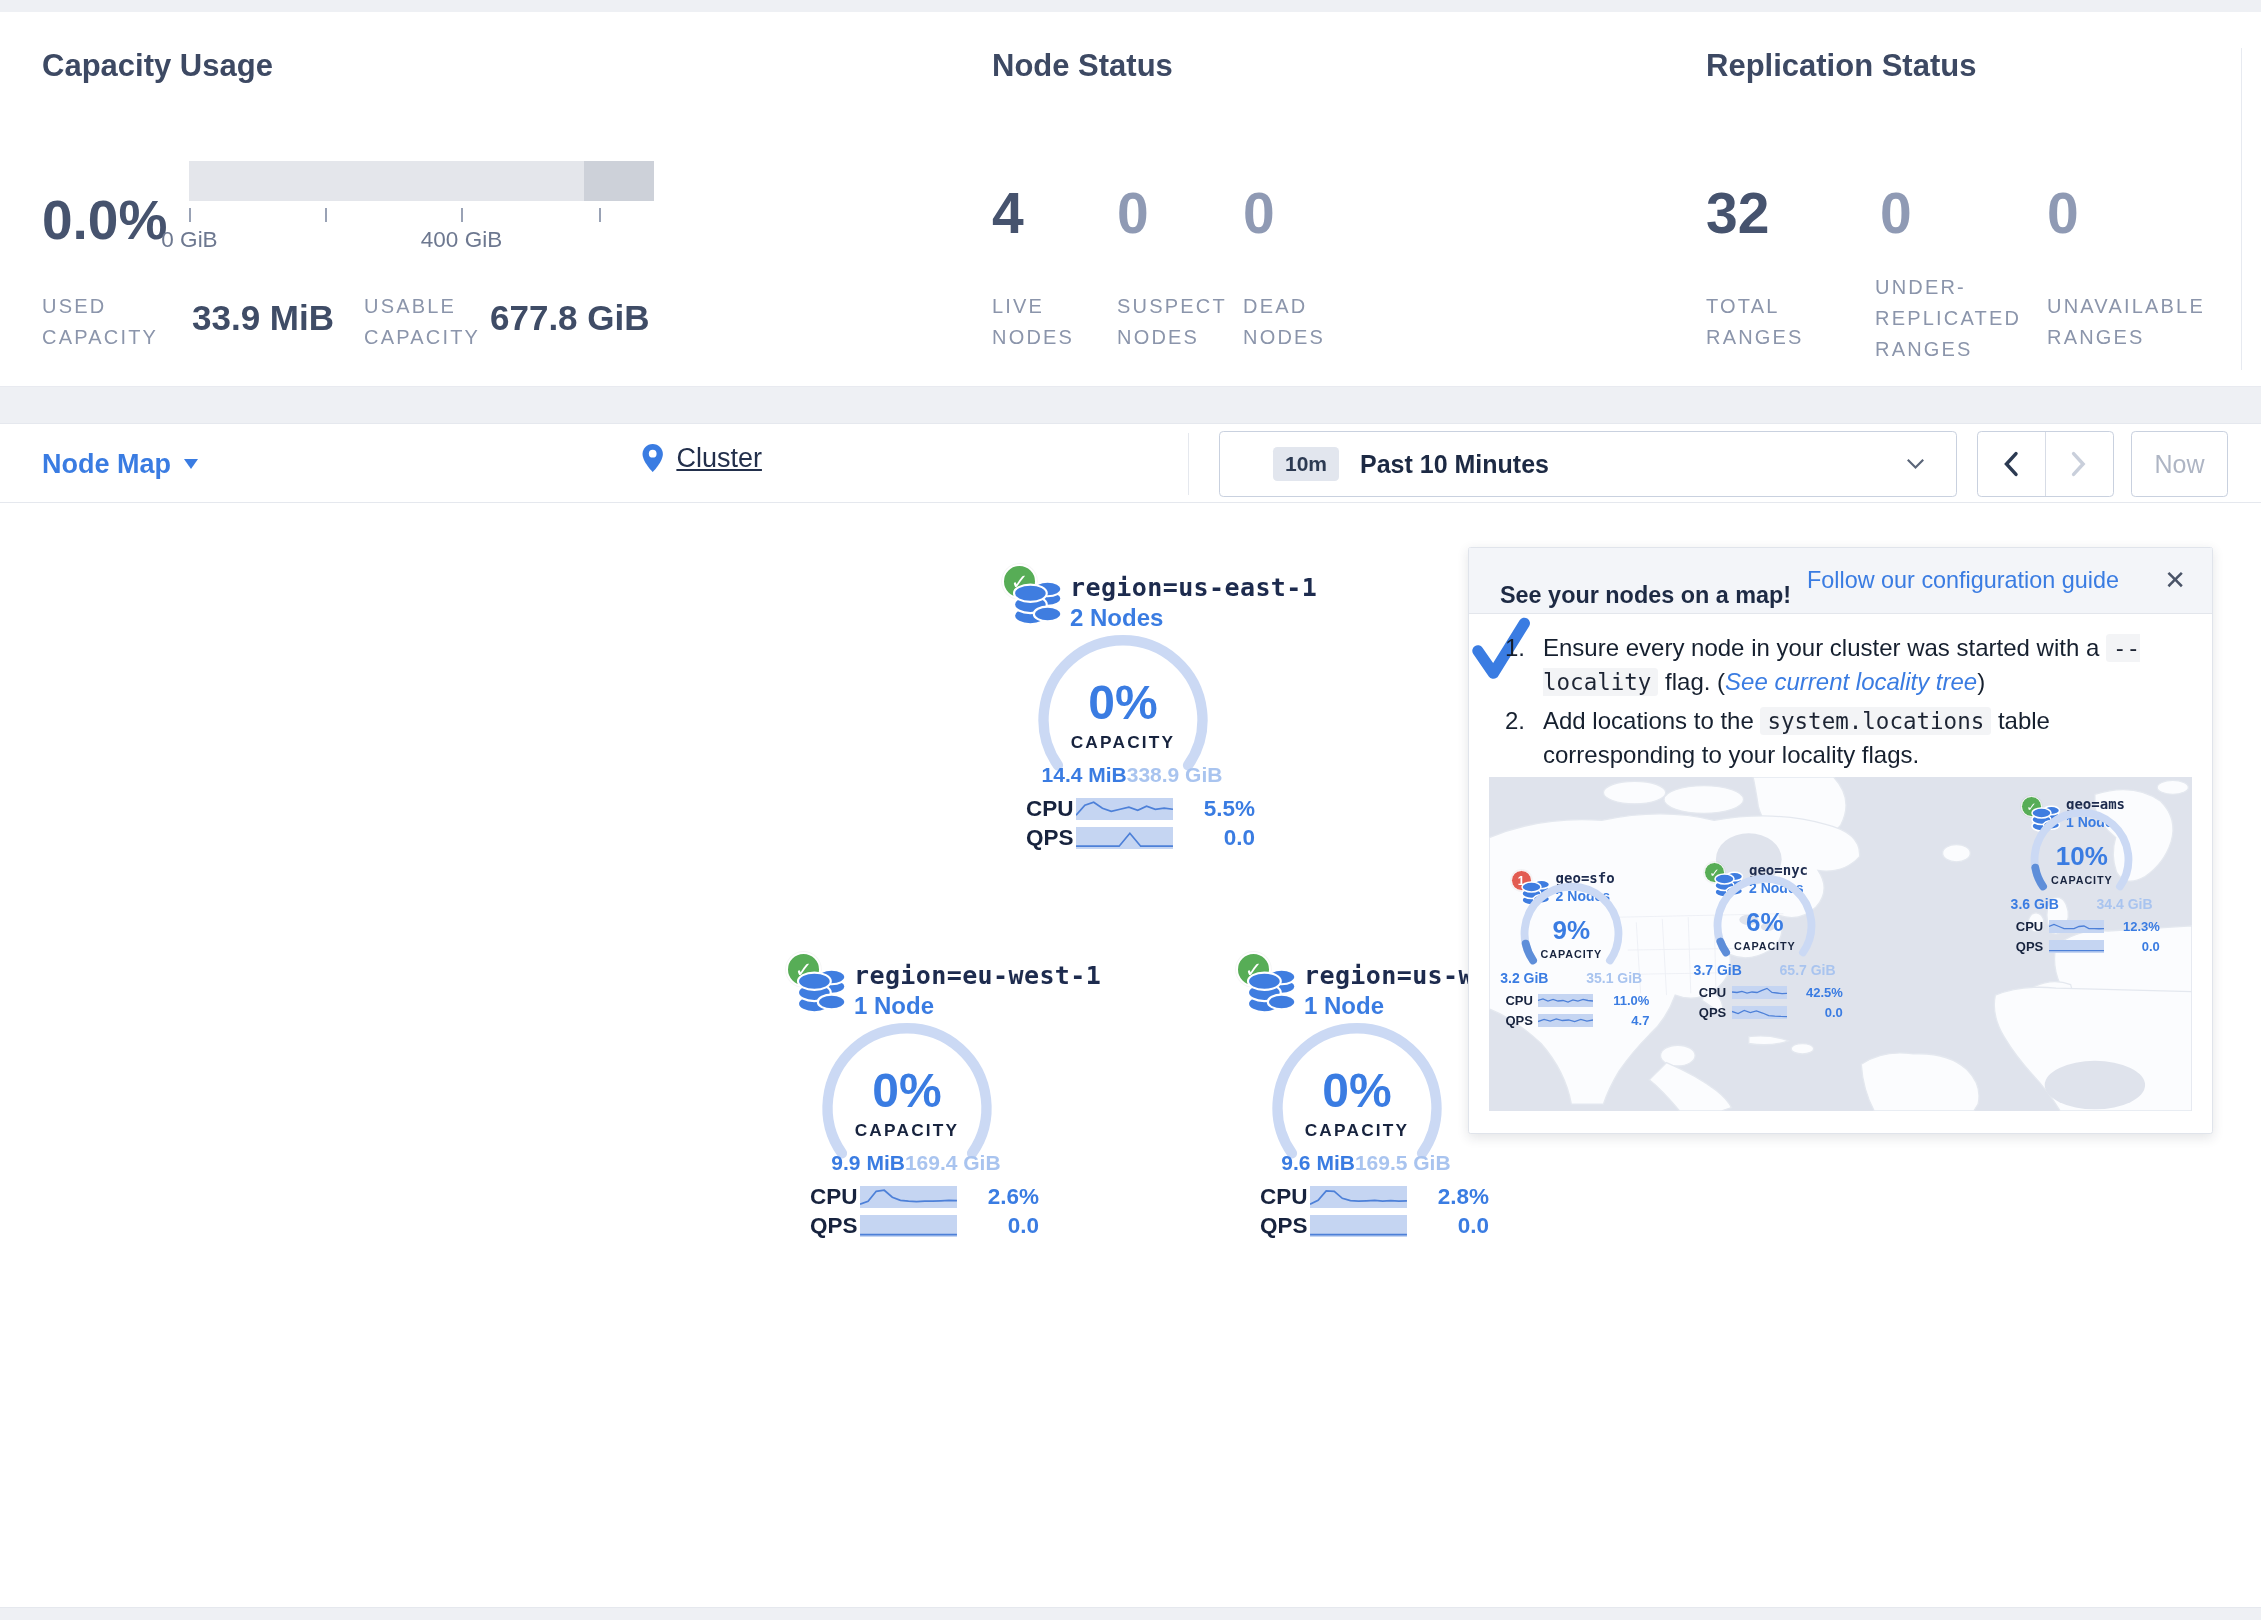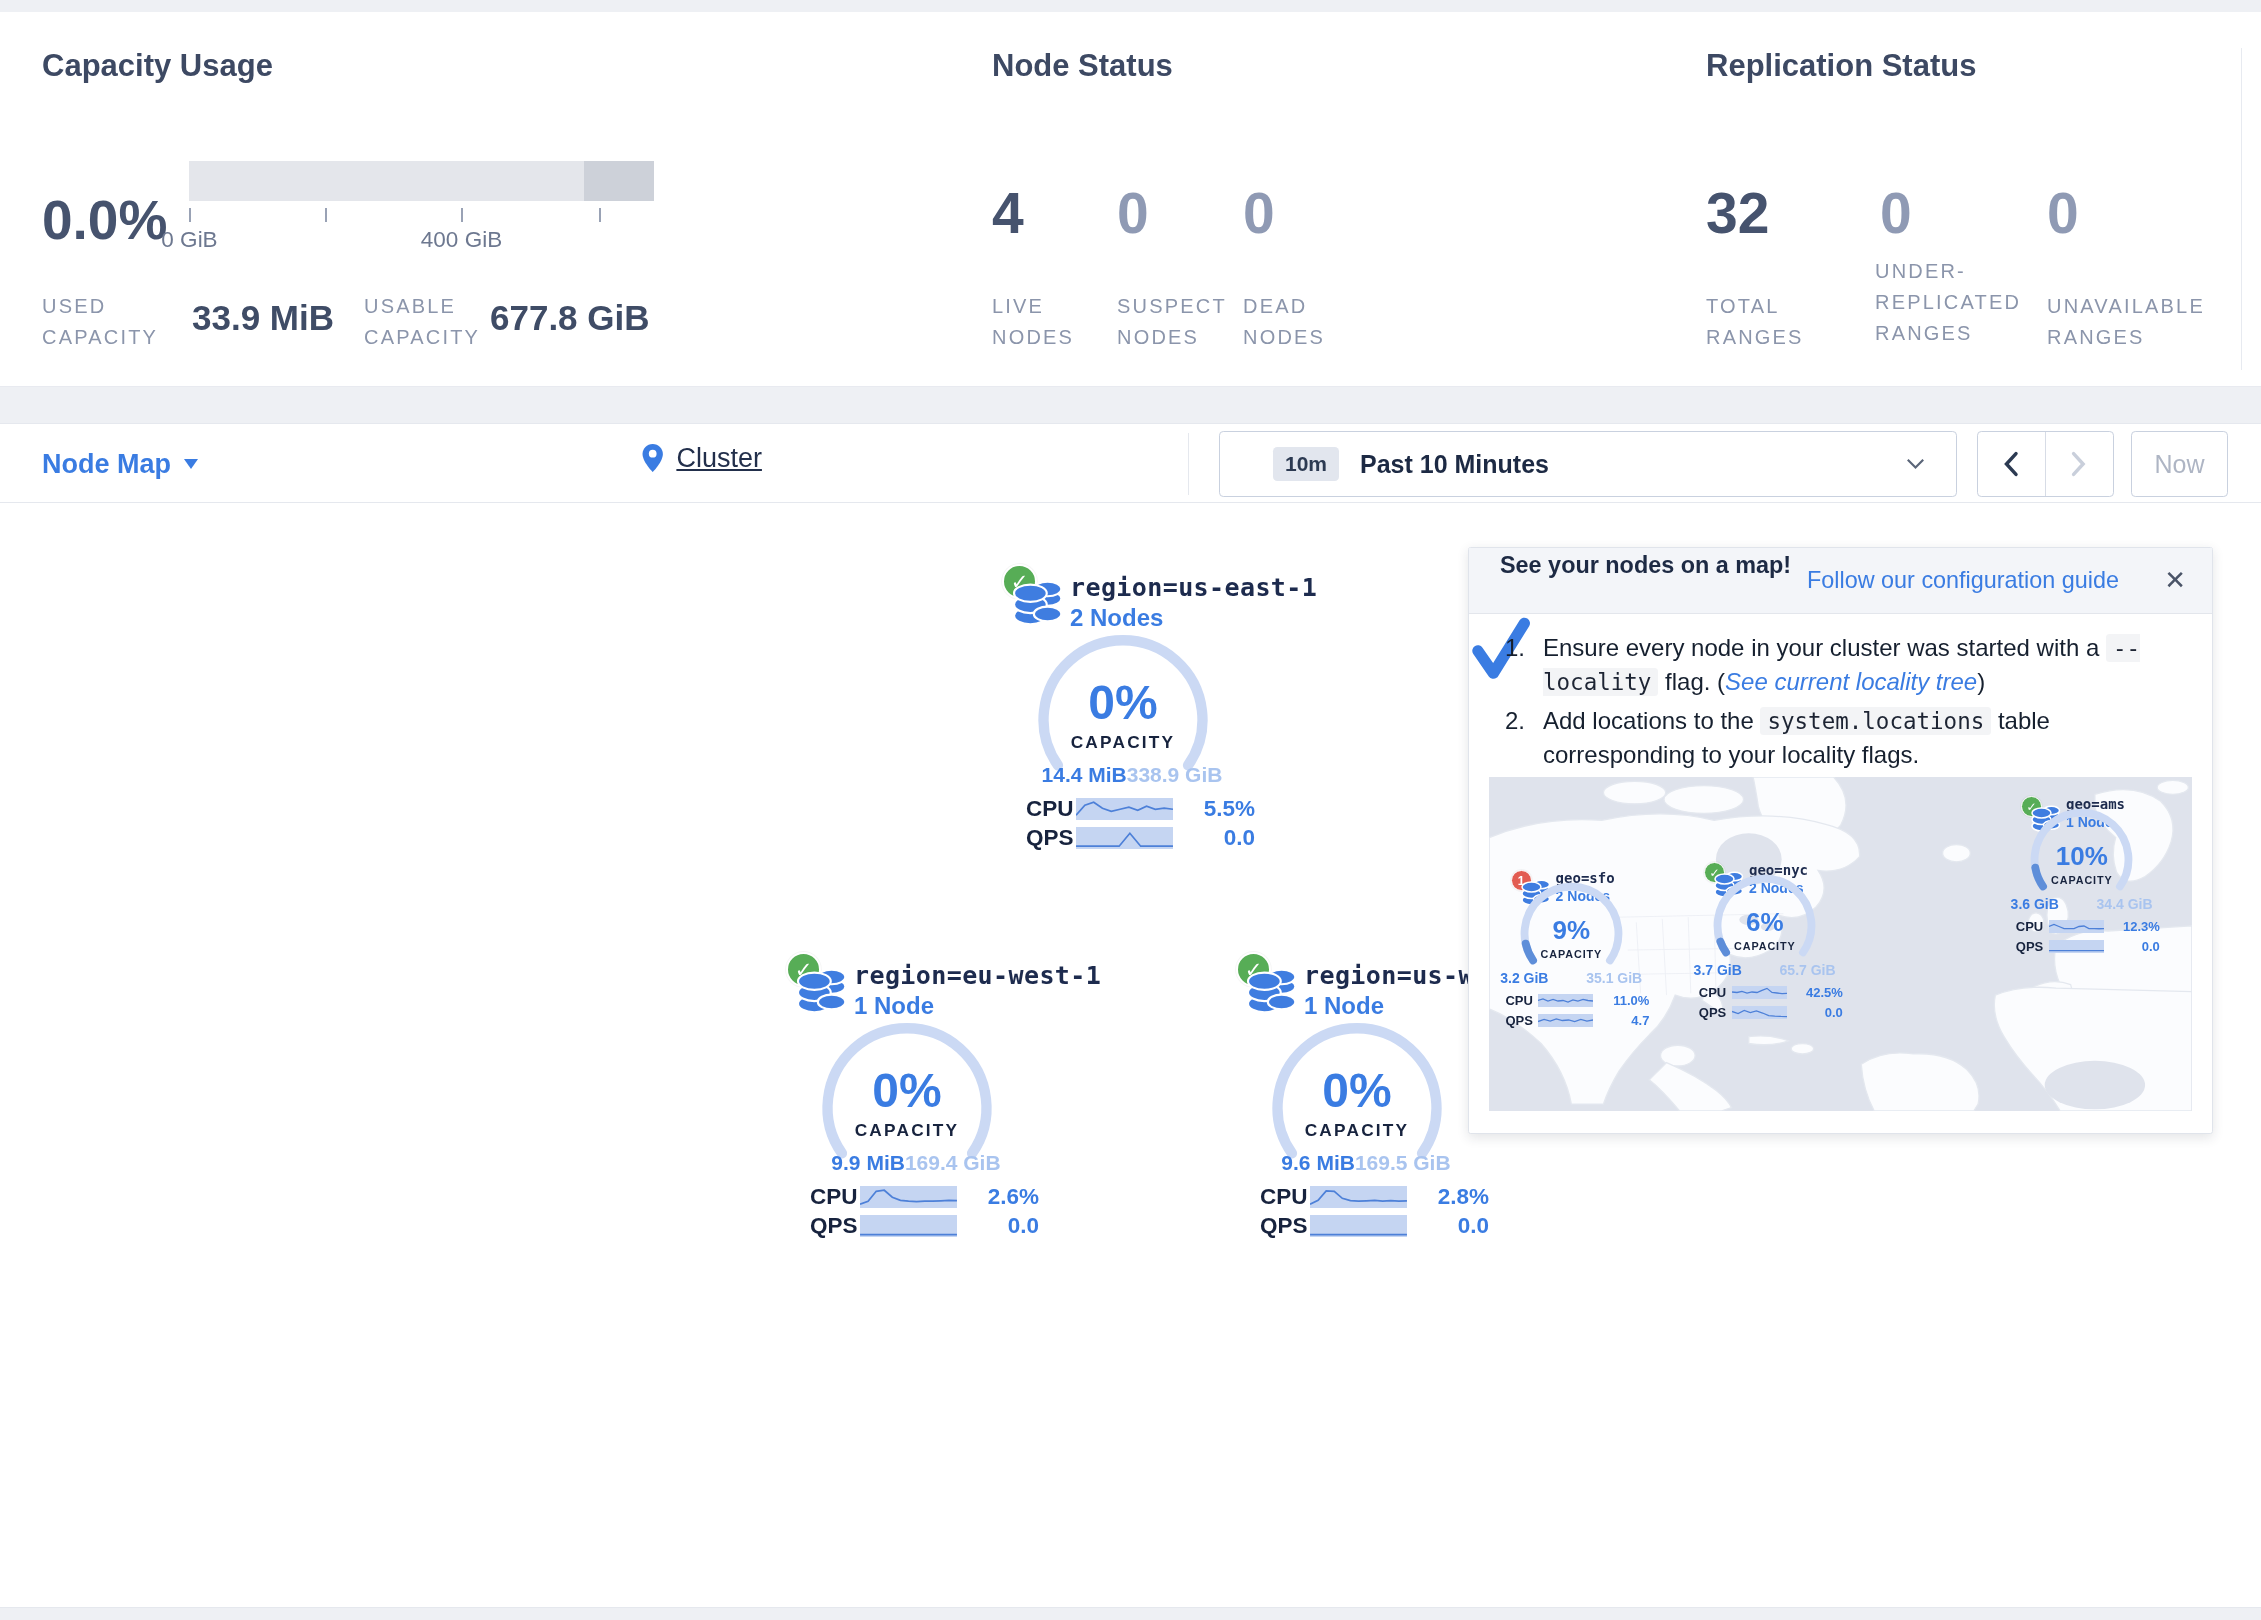--- a/index.html
+++ b/index.html
@@ -87,21 +87,21 @@
   .rc-metric .m-band { width:97px; height:22.5px; background:#c5d5f2; }
   .rc-metric .m-value { flex:1; text-align:right; font-size:22.5px; font-weight:700; color:#3a7ce2; }
   .m-band svg { display:block; }
   .m-band polyline { fill:none; stroke:#4d80d8; stroke-width:2; }
 
   
   #popup { position:absolute; left:1468px; top:547px; width:745px; height:587px; background:#fff;
     border:0.9px solid #e0e4eb; border-radius:2.6px; box-shadow:0 3.5px 12px rgba(30,40,60,.12); }
   #popup-header { position:absolute; left:0; top:0; width:100%; height:66px; background:#f3f5f9;
     border-bottom:0.9px solid #e3e6ec; }
-  #popup-title { position:absolute; left:31px; top:4px; font-size:23.4px; font-weight:700; color:#1d2a44; }
+  #popup-title { position:absolute; left:31px; top:34px; font-size:23.4px; font-weight:700; color:#1d2a44; }
   #popup-link { position:absolute; left:338px; top:19px; font-size:23.4px; color:#3a7ce2; cursor:pointer; }
   #popup-close { position:absolute; right:26px; top:17.3px; font-size:26px; color:#4a5468; cursor:pointer; }
   #popup-steps { position:absolute; left:36px; top:83px; width:668px; font-size:24px;
     line-height:34px; color:#16202f; }
   .step { display:flex; margin-bottom:5.2px; }
   .step-num { width:38px; flex:none; }
   .code-chip { font-family:"DejaVu Sans Mono","Liberation Mono",monospace; font-size:22.5px;
     background:#f3f4f6; border-radius:3.5px; padding:0.9px 7px; color:#1d2433; }
   .step-link { color:#3a7ce2; cursor:pointer;font-style:italic; }
   #big-check { position:absolute; left:1.7px; top:68px; }
@@ -170,21 +170,21 @@
 NODES</div>
   <div class="caps-label" style="left:1243px">DEAD
 NODES</div>
 
   <div class="sec-title" style="left:1706px">Replication Status</div>
   <div class="big-val" style="left:1706px">32</div>
   <div class="big-val muted" style="left:1880px">0</div>
   <div class="big-val muted" style="left:2047px">0</div>
   <div class="caps-label" style="left:1706px">TOTAL
 RANGES</div>
-  <div class="caps-label" style="left:1875px; top:244px">UNDER-
+  <div class="caps-label" style="left:1875px; top:260px">UNDER-
 REPLICATED
 RANGES</div>
   <div class="caps-label" style="left:2047px">UNAVAILABLE
 RANGES</div>
 
   <div id="summary-divider"></div>
 </div>
 
 <div id="toolbar">
   <div id="view-dropdown">

